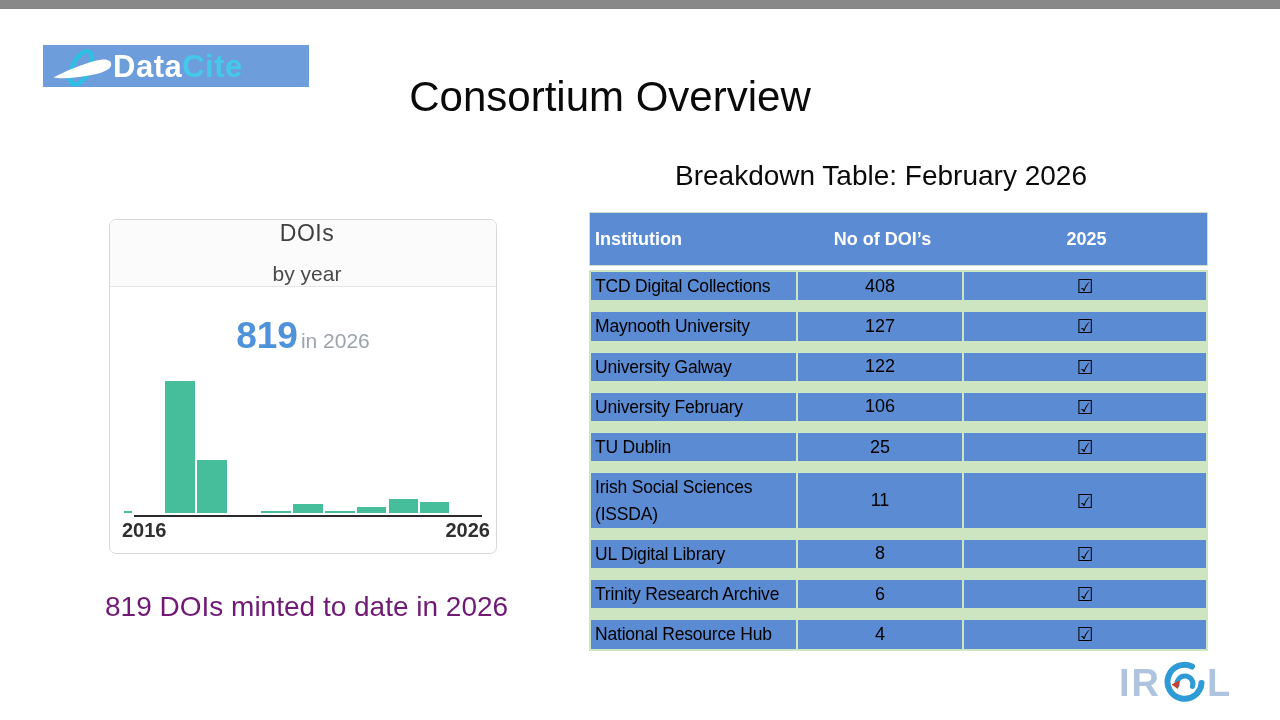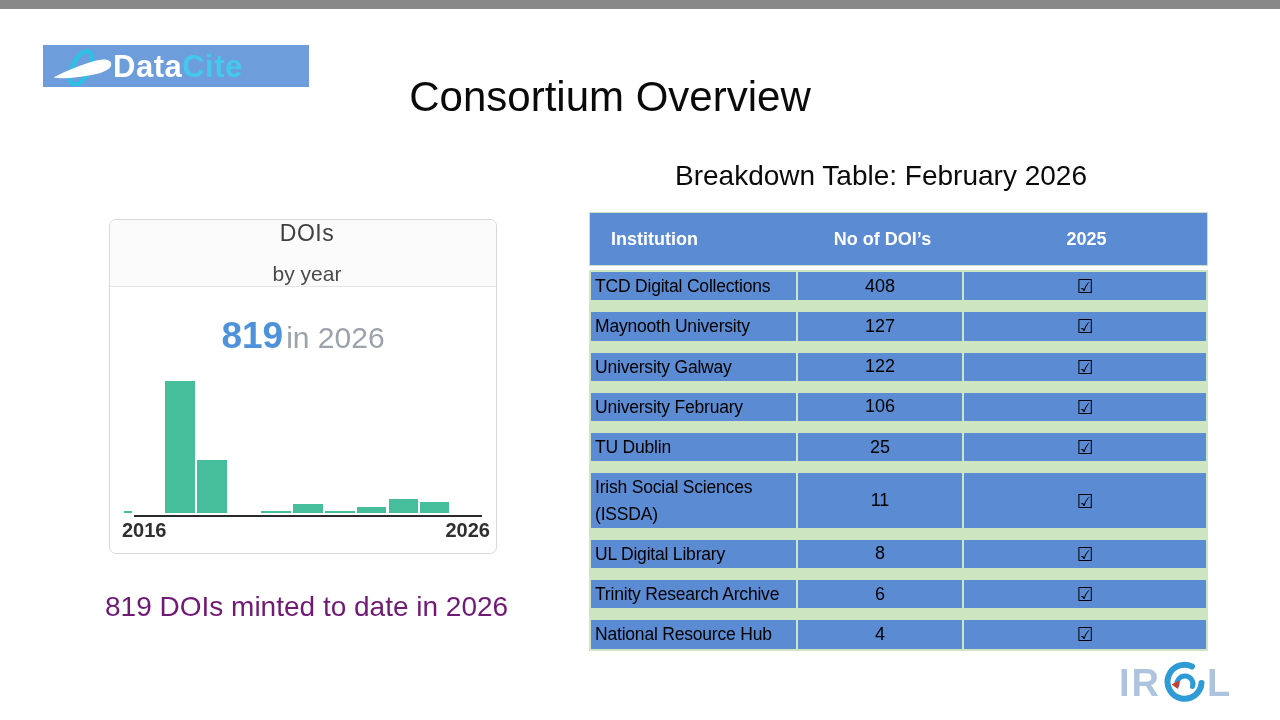--- a/index.html
+++ b/index.html
@@ -30,33 +30,33 @@
   .card{position:absolute;left:109px;top:210px;width:388px;height:335px;background:#ffffff;
     border:1px solid #d8d8d8;border-radius:7px;}
   .card-header{position:absolute;left:0;top:0;right:0;height:67px;background:#fbfbfb;
     border-bottom:1px solid #e6e6e6;border-radius:6px 6px 0 0;
     display:flex;align-items:center;justify-content:space-between;padding:0 14px 0 22px;flex-direction:column;}
   .card-header .h-left{font-size:23px;font-weight:500;color:#3f3f3f;letter-spacing:.5px;}
   .card-header .h-right{font-size:21px;color:#4a4a4a;}
   .headline{position:absolute;left:0;right:0;top:95px;display:flex;justify-content:center;
     align-items:baseline;gap:3px;}
   .headline .big{font-size:37px;font-weight:bold;color:var(--headline-blue);}
-  .headline .small{font-size:30px;color:#9CA3AB;}
+  .headline .small{font-size:21px;color:#9CA3AB;}
   .axis-line{position:absolute;left:24px;top:295px;width:348px;height:2px;background:#2a2a2a;}
   .bar{position:absolute;bottom:40px;background:var(--bar-teal);}
   .x-label{position:absolute;top:299px;font-size:20px;font-weight:600;color:#2f2f2f;}
   .x-label.start{left:12px;}
   .x-label.end{right:6px;}
 
   
   .btable{position:absolute;left:589px;top:203px;width:619px;}
   .thead{display:grid;grid-template-columns:209px 167px 1fr;align-items:center;height:54px;
     background:var(--table-blue);border:1px solid #cfe0c8;margin-bottom:4px;}
   .thead .th{color:#ffffff;font-weight:bold;font-size:18px;text-align:center;}
-  .thead .th.first{text-align:left;padding-left:21px;}
+  .thead .th.first{text-align:left;padding-left:5px;}
   .tbody{border:2px solid var(--grid-green);background:var(--grid-green);
     display:flex;flex-direction:column;gap:12px;}
   .trow{display:grid;grid-template-columns:205px 164px 1fr;gap:2px;}
   .tcell{background:var(--table-blue);color:#000;font-size:18px;min-height:25px;
     display:flex;align-items:center;}
   .tcell.name{justify-content:flex-start;padding:1px 2px 1px 4px;font-size:17.5px;
     letter-spacing:-0.2px;line-height:1.5;}
   .tcell.num{justify-content:center;}
   .tcell.chk{justify-content:center;font-family:"DejaVu Sans",sans-serif;font-size:19px;}
 

